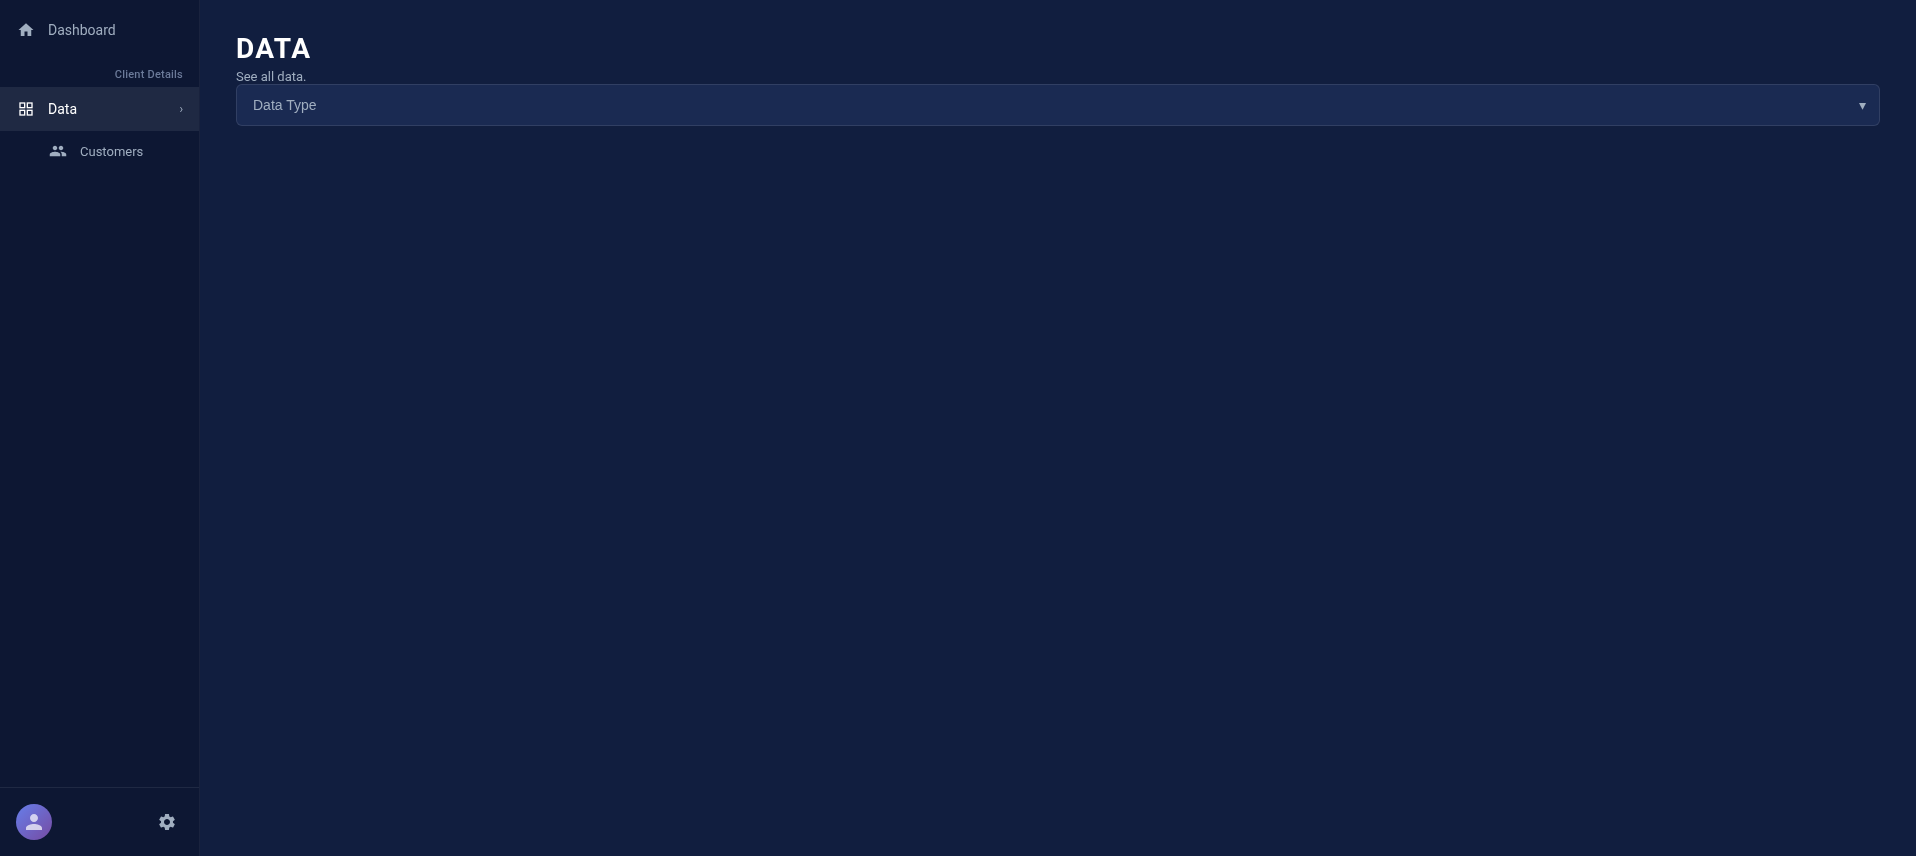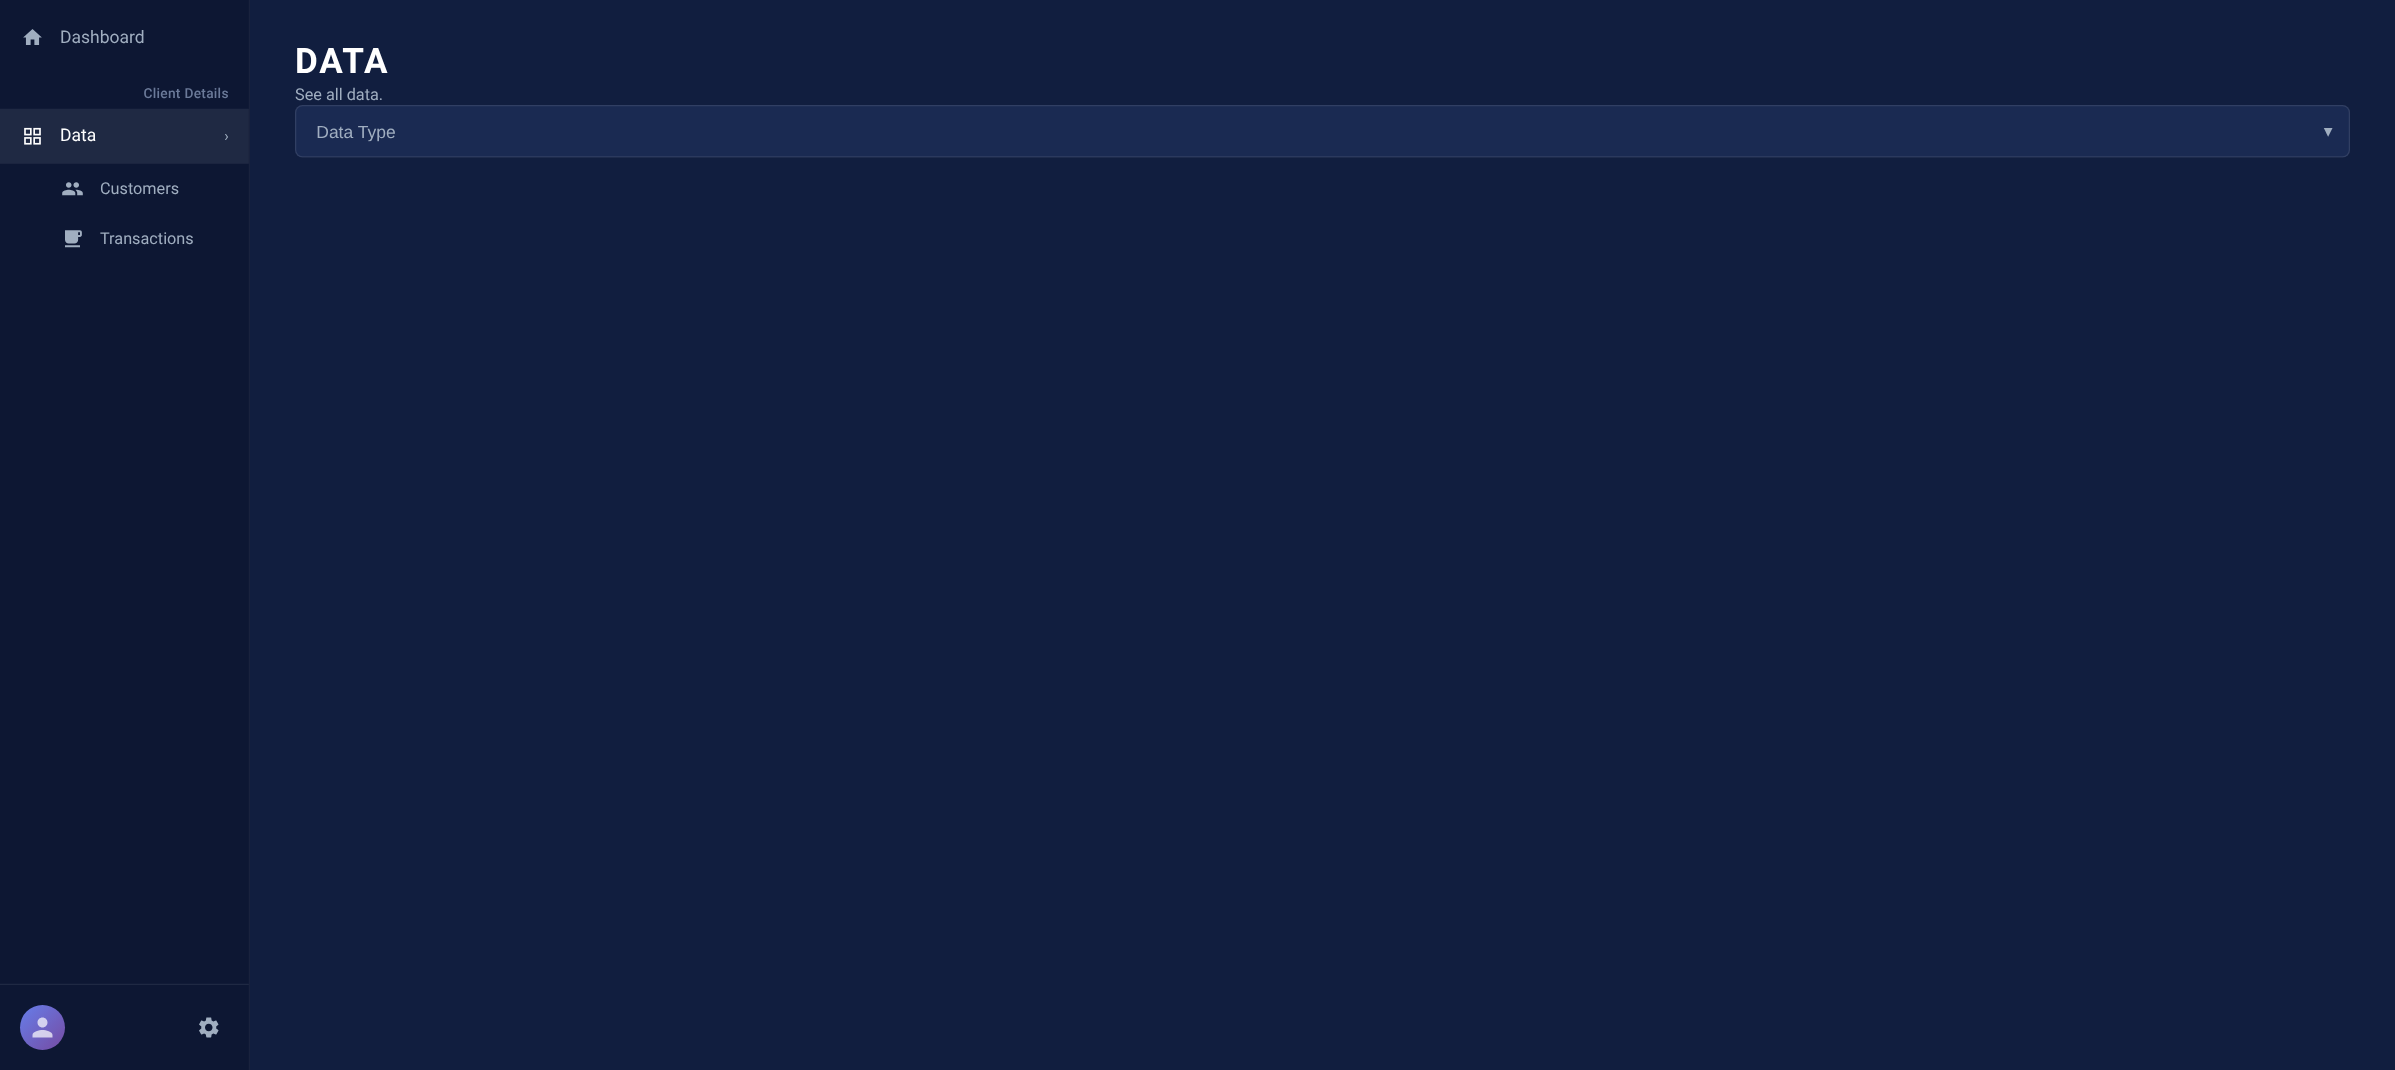--- a/index.html
+++ b/index.html
@@ -220,28 +220,20 @@
 
     <div class="sidebar-sub-item">
       <span class="icon">
         <svg width="18" height="18" viewBox="0 0 24 24" fill="currentColor">
           <path d="M16 11c1.66 0 2.99-1.34 2.99-3S17.66 5 16 5c-1.66 0-3 1.34-3 3s1.34 3 3 3zm-8 0c1.66 0 2.99-1.34 2.99-3S9.66 5 8 5C6.34 5 5 6.34 5 8s1.34 3 3 3zm0 2c-2.33 0-7 1.17-7 3.5V19h14v-2.5c0-2.33-4.67-3.5-7-3.5zm8 0c-.29 0-.62.02-.97.05 1.16.84 1.97 1.97 1.97 3.45V19h6v-2.5c0-2.33-4.67-3.5-7-3.5z"></path>
         </svg>
       </span>
       <span class="label">Customers</span>
     </div>
 
-    <div class="sidebar-sub-item">
-      <span class="icon">
-        <svg width="18" height="18" viewBox="0 0 24 24" fill="currentColor">
-          <path d="M20 3H4v10c0 2.21 1.79 4 4 4h6c2.21 0 4-1.79 4-4v-3h2c1.11 0 2-.89 2-2V5c0-1.11-.89-2-2-2zm0 5h-2V5h2v3zM4 19h16v2H4z"></path>
-        </svg>
-      </span>
-      <span class="label">Transactions</span>
-    </div>
 
   </nav>
 
   <div class="sidebar-bottom">
     <div class="avatar">
       <svg width="24" height="24" viewBox="0 0 24 24" fill="rgba(255,255,255,0.7)">
         <path d="M12 12c2.21 0 4-1.79 4-4s-1.79-4-4-4-4 1.79-4 4 1.79 4 4 4zm0 2c-2.67 0-8 1.34-8 4v2h16v-2c0-2.66-5.33-4-8-4z"></path>
       </svg>
     </div>
     <div style="flex:1"></div>

